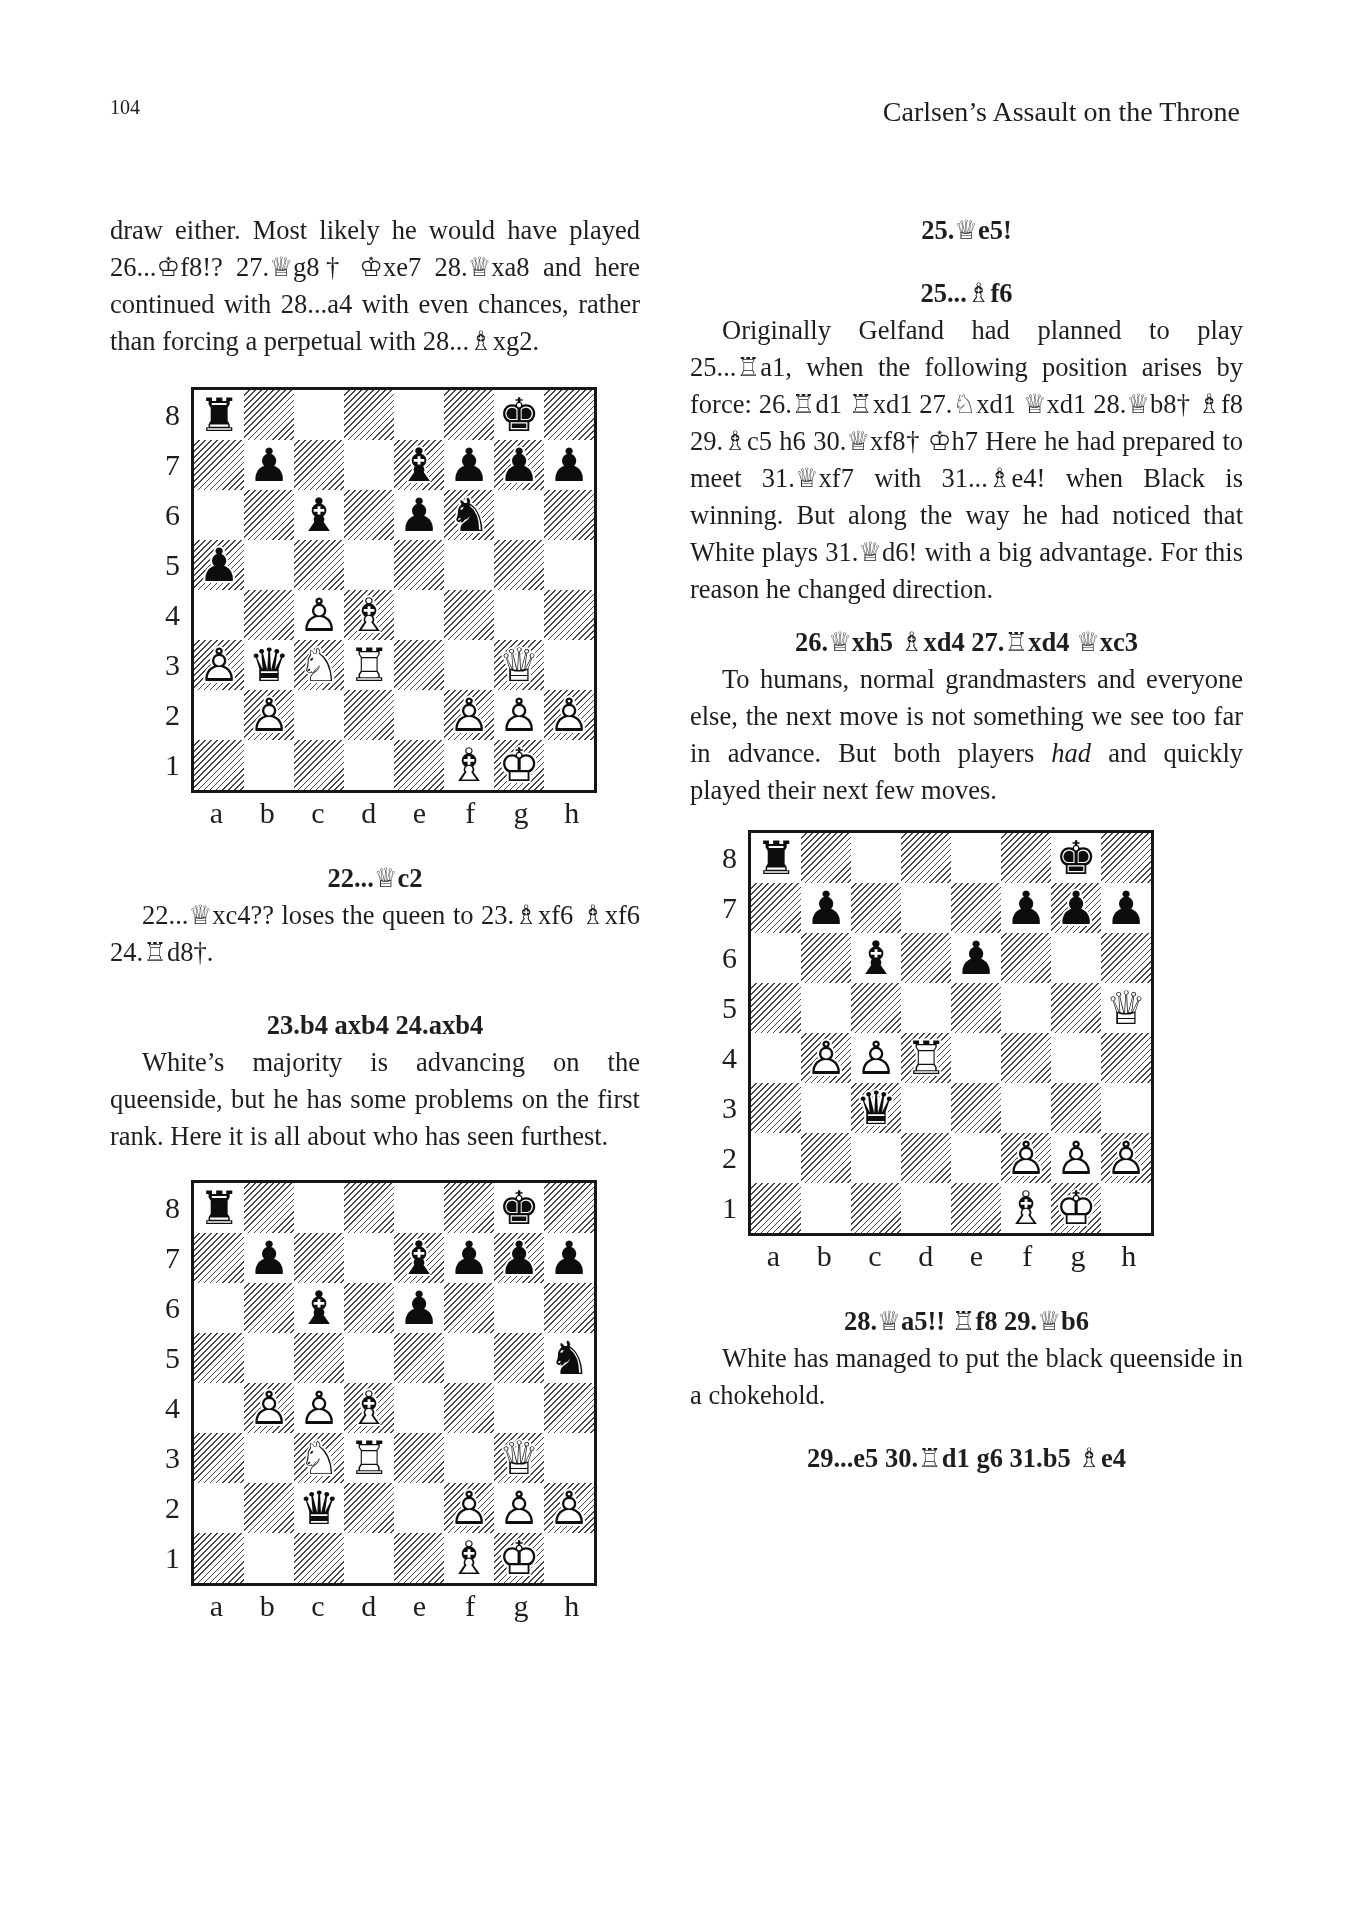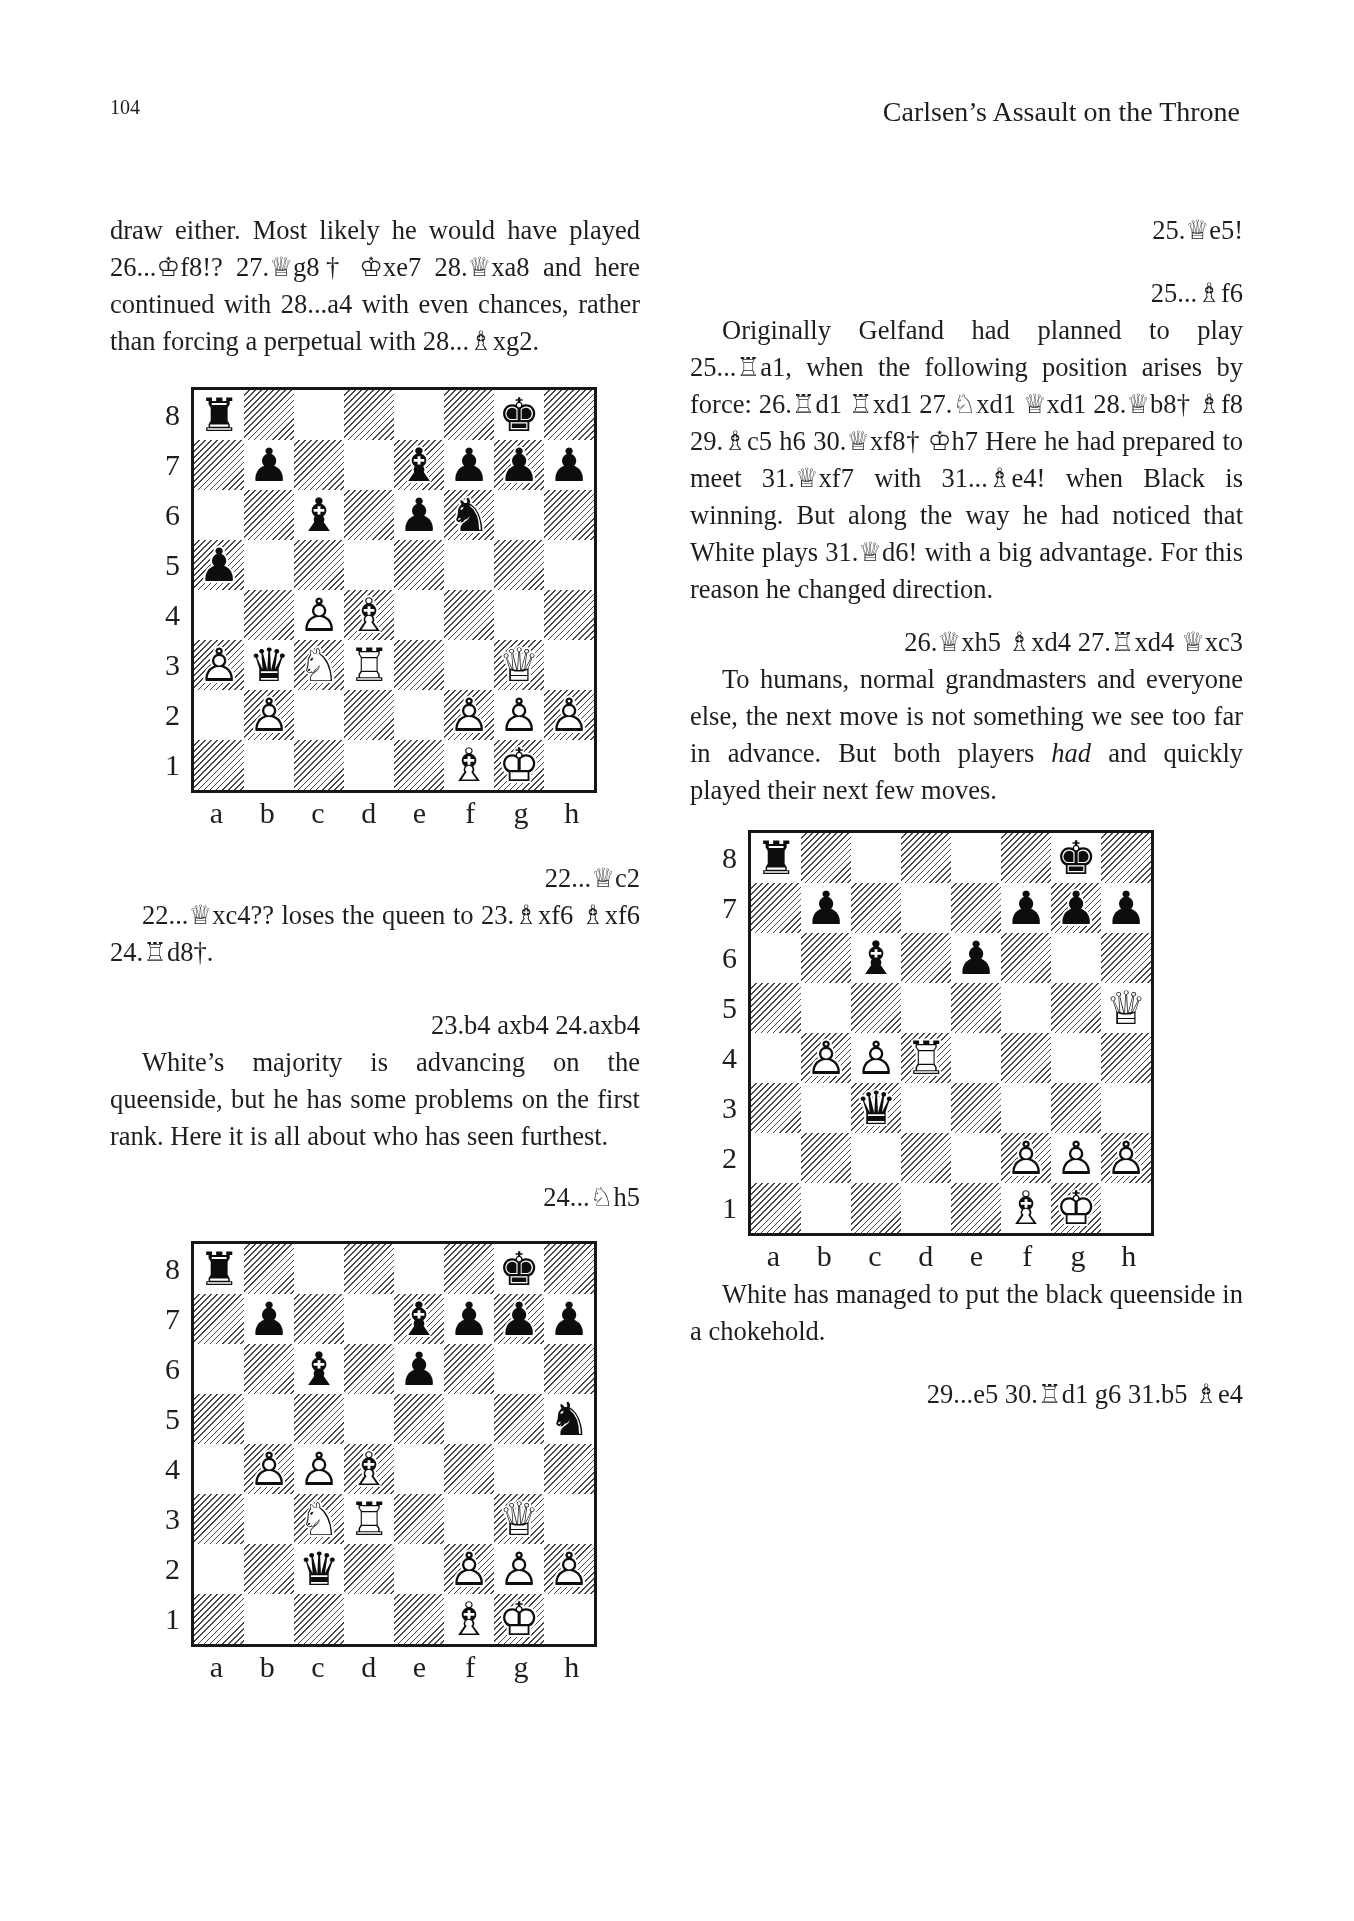--- a/index.html
+++ b/index.html
@@ -11,21 +11,21 @@
   .page-header{position:absolute; top:96px; left:110px; right:114px; height:40px;}
   .page-number{position:absolute; left:0; top:0; font-size:20px;}
   .book-title{position:absolute; left:0; right:0; top:0; text-align:right; font-size:28px;}
 
   .col{position:absolute; top:212px; font-size:26.5px; line-height:37px; text-align:justify;}
   .col-left{left:110px; width:530px;}
   .col-right{left:690px; width:553px;}
 
   .para{margin:0; hyphens:none;}
   .indent{text-indent:32px;}
-  .mv{font-weight:normal; margin:0; text-align:right;}
+  .mv{font-weight:bold; margin:0; text-align:center;}
   .it{font-style:italic;}
 
   
   .diagram{margin:0;}
   .board-row{display:flex; align-items:flex-start;}
   .rank-labels{
     display:grid; grid-template-rows:repeat(8,50px); padding-top:3px;
     font-size:30px; text-align:right; box-sizing:border-box;
   }
   .rank-labels div{line-height:50px; padding-right:11px;}
@@ -291,21 +291,20 @@
           <div>h</div>
         </div>
     </div>
 
     <p class="mv cap-d1">22...♕c2</p>
     <p class="para indent">22...♕xc4?? loses the queen to 23.♗xf6 ♗xf6 24.♖d8†.</p>
 
     <p class="mv sp-23">23.b4 axb4 24.axb4</p>
     <p class="para indent">White’s majority is advancing on the queenside, but he has some problems on the first rank. Here it is all about who has seen furthest.</p>
 
-    <p class="mv sp-24">24...♘h5</p>
 
     <div class="diagram diagram-left sp-d2">
       <div class="board-row">
         <div class="rank-labels">
             <div>8</div>
             <div>7</div>
             <div>6</div>
             <div>5</div>
             <div>4</div>
             <div>3</div>
@@ -687,19 +686,20 @@
           <div>b</div>
           <div>c</div>
           <div>d</div>
           <div>e</div>
           <div>f</div>
           <div>g</div>
           <div>h</div>
         </div>
     </div>
 
+    <p class="mv cap-d3">28.♕a5!! ♖f8 29.♕b6</p>
     <p class="para indent">White has managed to put the black queenside in a chokehold.</p>
 
     <p class="mv sp-29">29...e5 30.♖d1 g6 31.b5 ♗e4</p>
 
   </div>
 
 </div>
 
 </body></html>

